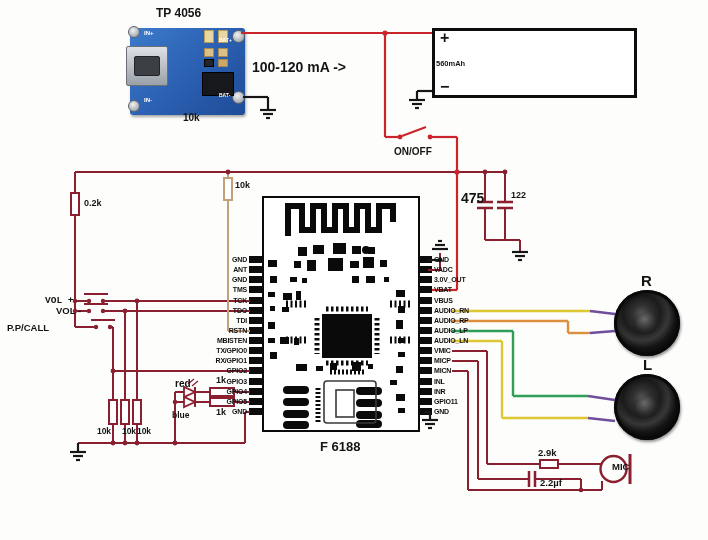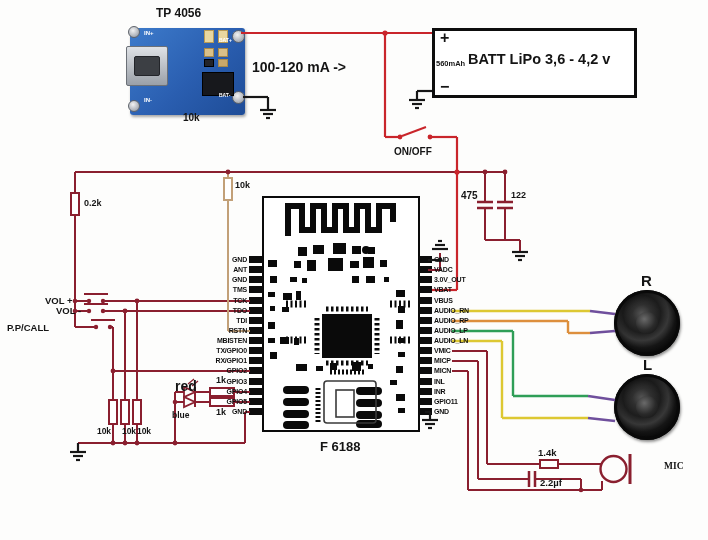--- a/index.html
+++ b/index.html
@@ -356,50 +356,49 @@
     </g>
   </svg>
 
   <div class="lbl" style="left:156px;top:6px;font-size:12px;">TP 4056</div>
   <div class="lbl" style="left:252px;top:59px;font-size:14px;">100-120 mA -&gt;</div>
   <div class="lbl" style="left:183px;top:112px;font-size:10px;">10k</div>
 
   <div class="lbl" style="left:440px;top:29px;font-size:16px;">+</div>
   <div class="lbl" style="left:440px;top:78px;font-size:16px;">−</div>
   <div class="lbl" style="left:436px;top:59px;font-size:7.5px;">560mAh</div>
-  <div class="lbl" style="left:468px;top:51px;font-size:14.5px;">BATT LiPo 3,6 - 4,2 v</div>
 
   <div class="lbl" style="left:394px;top:146px;font-size:10px;">ON/OFF</div>
-  <div class="lbl" style="left:461px;top:190px;font-size:10px;">475</div>
+  <div class="lbl" style="left:461px;top:190px;font-size:14px;">475</div>
   <div class="lbl" style="left:511px;top:190px;font-size:9px;">122</div>
 
   <div class="lbl" style="left:84px;top:198px;font-size:9px;">0.2k</div>
   <div class="lbl" style="left:235px;top:180px;font-size:9px;">10k</div>
 
-  <div class="lbl" style="left:45px;top:295px;font-size:9.5px;">VOL +</div>
+  <div class="lbl" style="left:45px;top:295px;font-size:9.5px;font-family:Liberation Mono, monospace;">VOL +</div>
   <div class="lbl" style="left:56px;top:305px;font-size:9.5px;">VOL -</div>
   <div class="lbl" style="left:7px;top:322px;font-size:9.5px;">P.P/CALL</div>
 
-  <div class="lbl" style="left:175px;top:378px;font-size:14px;">red</div>
+  <div class="lbl" style="left:175px;top:378px;font-size:10px;">red</div>
   <div class="lbl" style="left:172px;top:410px;font-size:8.5px;">blue</div>
   <div class="lbl" style="left:216px;top:375px;font-size:9px;">1k</div>
   <div class="lbl" style="left:216px;top:407px;font-size:9px;">1k</div>
 
   <div class="lbl" style="left:104px;top:426px;font-size:8.5px;transform:translateX(-50%);">10k</div>
   <div class="lbl" style="left:129px;top:426px;font-size:8.5px;transform:translateX(-50%);">10k</div>
   <div class="lbl" style="left:144px;top:426px;font-size:8.5px;transform:translateX(-50%);">10k</div>
 
   <div class="lbl" style="left:320px;top:439px;font-size:13px;">F 6188</div>
 
   <div class="lbl" style="left:641px;top:272px;font-size:15px;">R</div>
   <div class="lbl" style="left:643px;top:356px;font-size:15px;">L</div>
 
-  <div class="lbl" style="left:538px;top:447px;font-size:9.5px;">1.4k</div>
+  <div class="lbl" style="left:538px;top:447px;font-size:9.5px;">2.9k</div>
   <div class="lbl" style="left:540px;top:477px;font-size:9.5px;">2.2µf</div>
-  <div class="lbl" style="left:664px;top:461px;font-size:9.5px;font-family:Liberation Serif, serif;">MIC</div>
+  <div class="lbl" style="left:612px;top:461px;font-size:9.5px;">MIC</div>
 
 
 <div class="pin-label pin-left" style="left: 191px; top: 256px;">GND</div>
     <div class="pin-label pin-left" style="left: 191px; top: 266px;">ANT</div>
     <div class="pin-label pin-left" style="left: 191px; top: 276px;">GND</div>
     <div class="pin-label pin-left" style="left: 191px; top: 286px;">TMS</div>
     <div class="pin-label pin-left" style="left: 191px; top: 297px;">TCK</div>
     <div class="pin-label pin-left" style="left: 191px; top: 307px;">TDO</div>
     <div class="pin-label pin-left" style="left: 191px; top: 317px;">TDI</div>
     <div class="pin-label pin-left" style="left: 191px; top: 327px;">RSTN</div>

